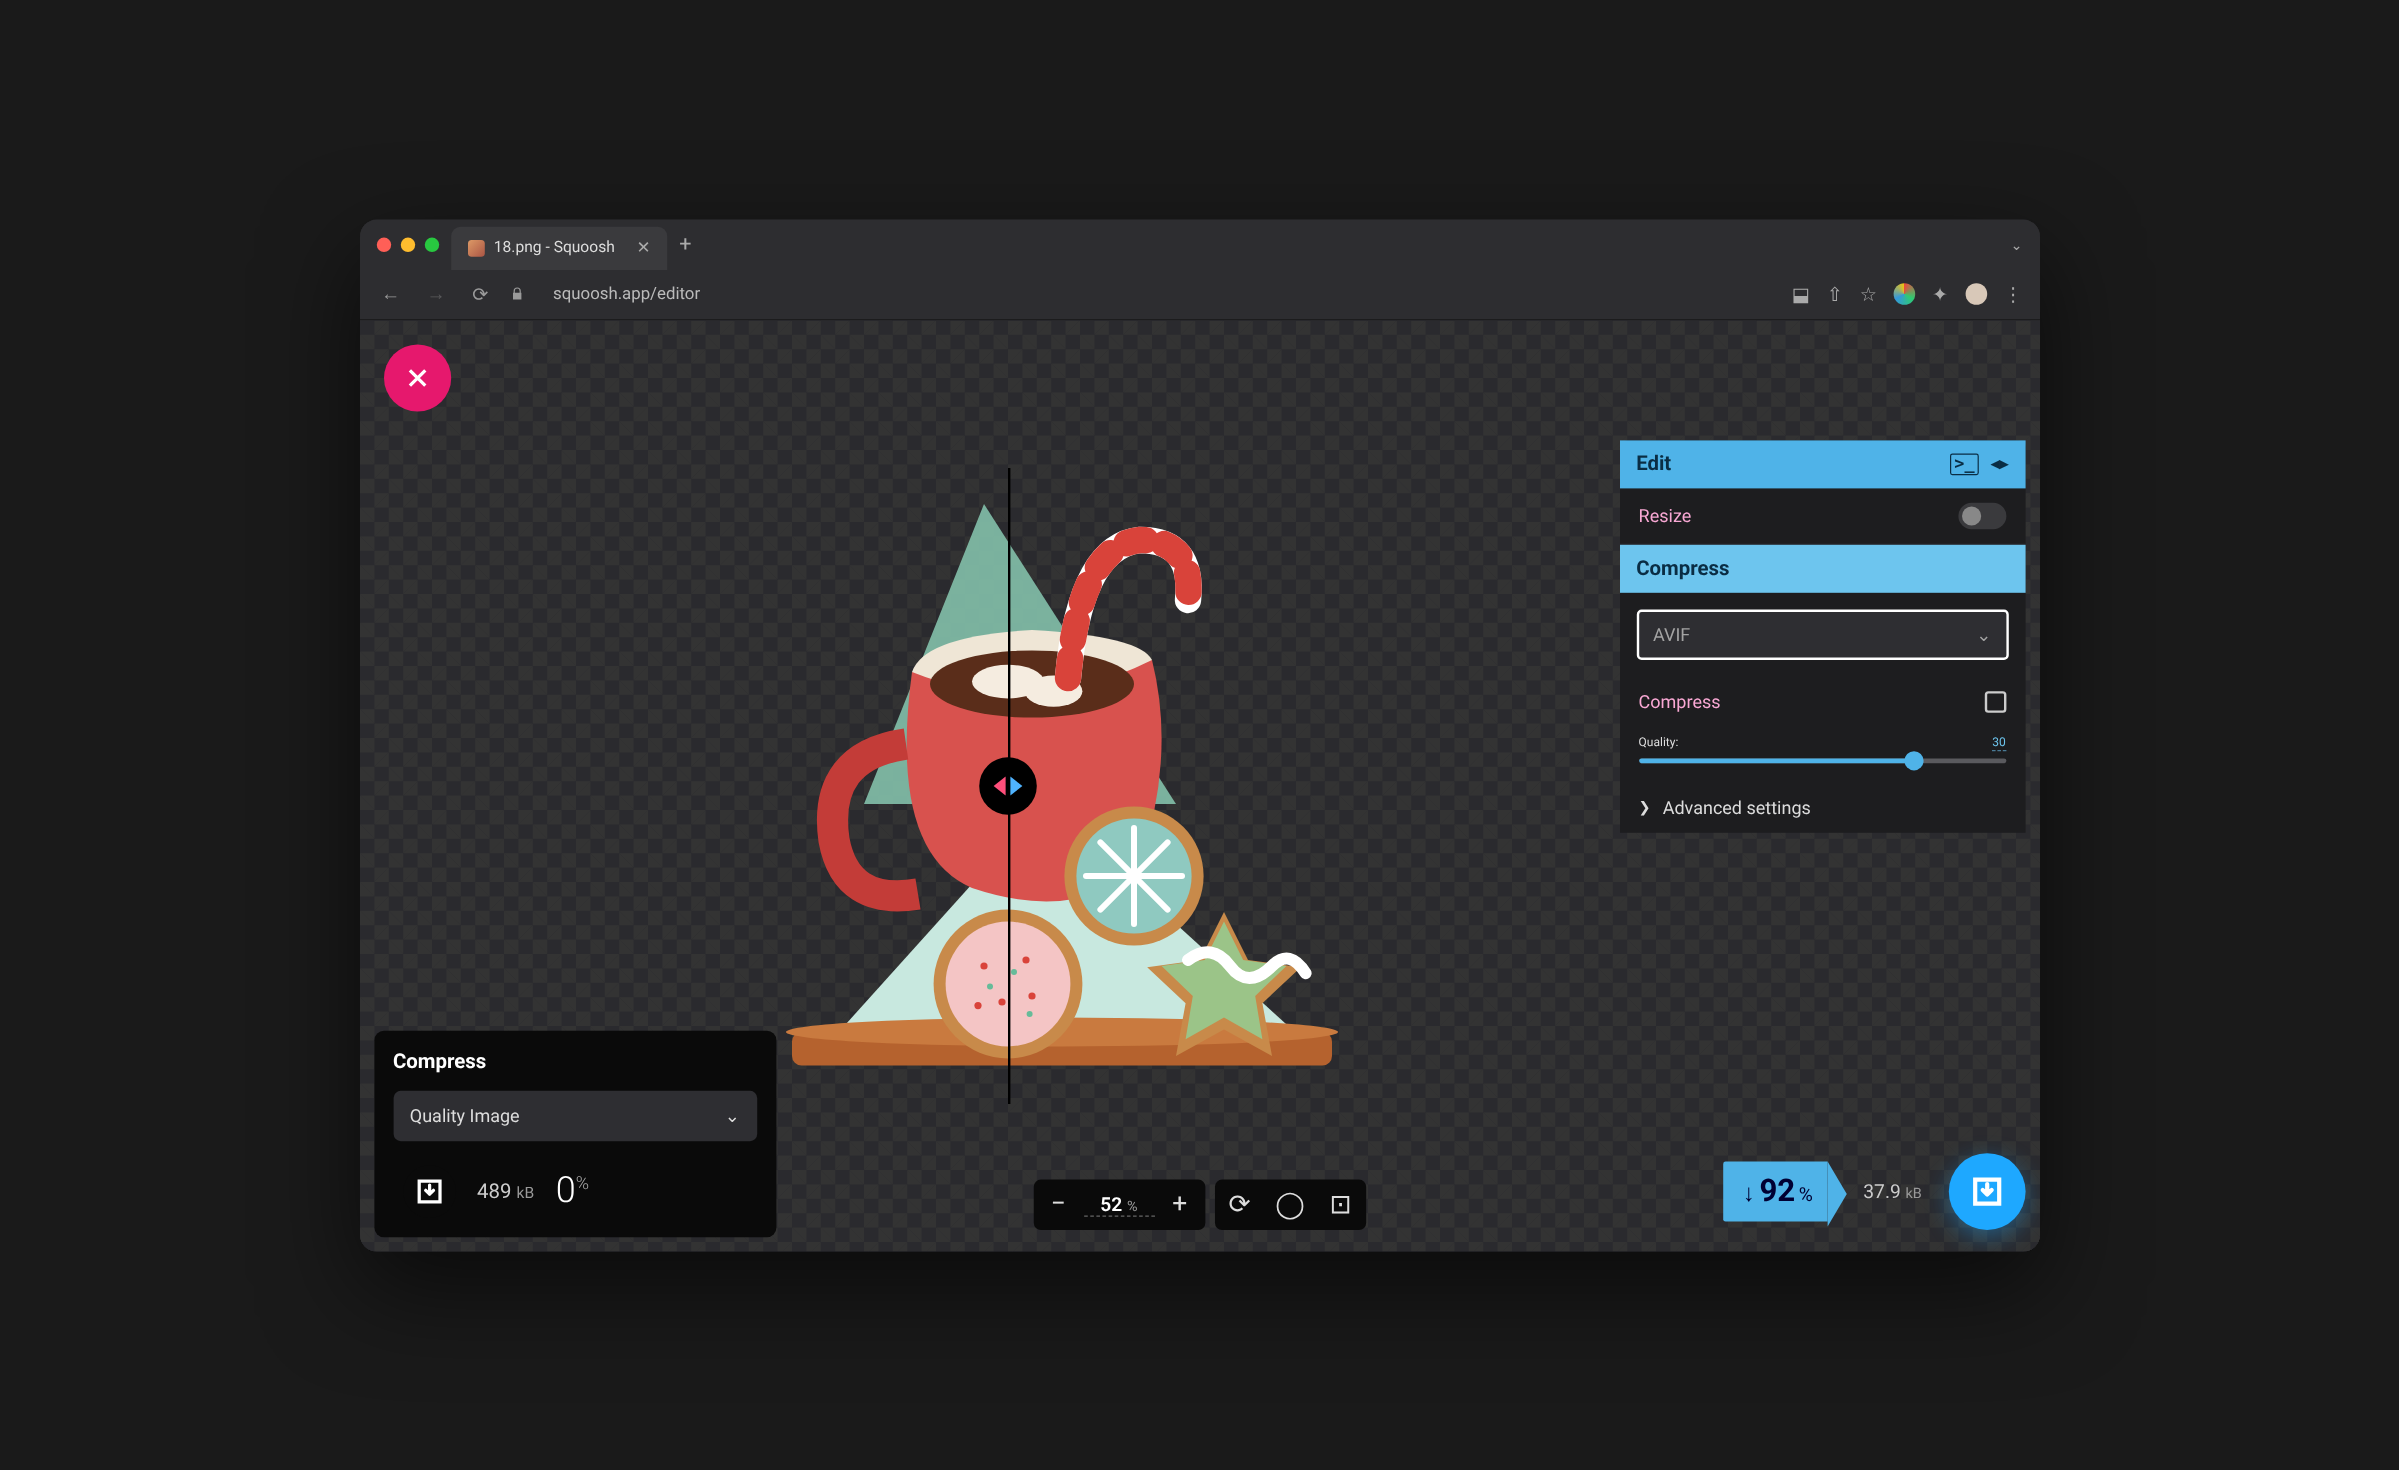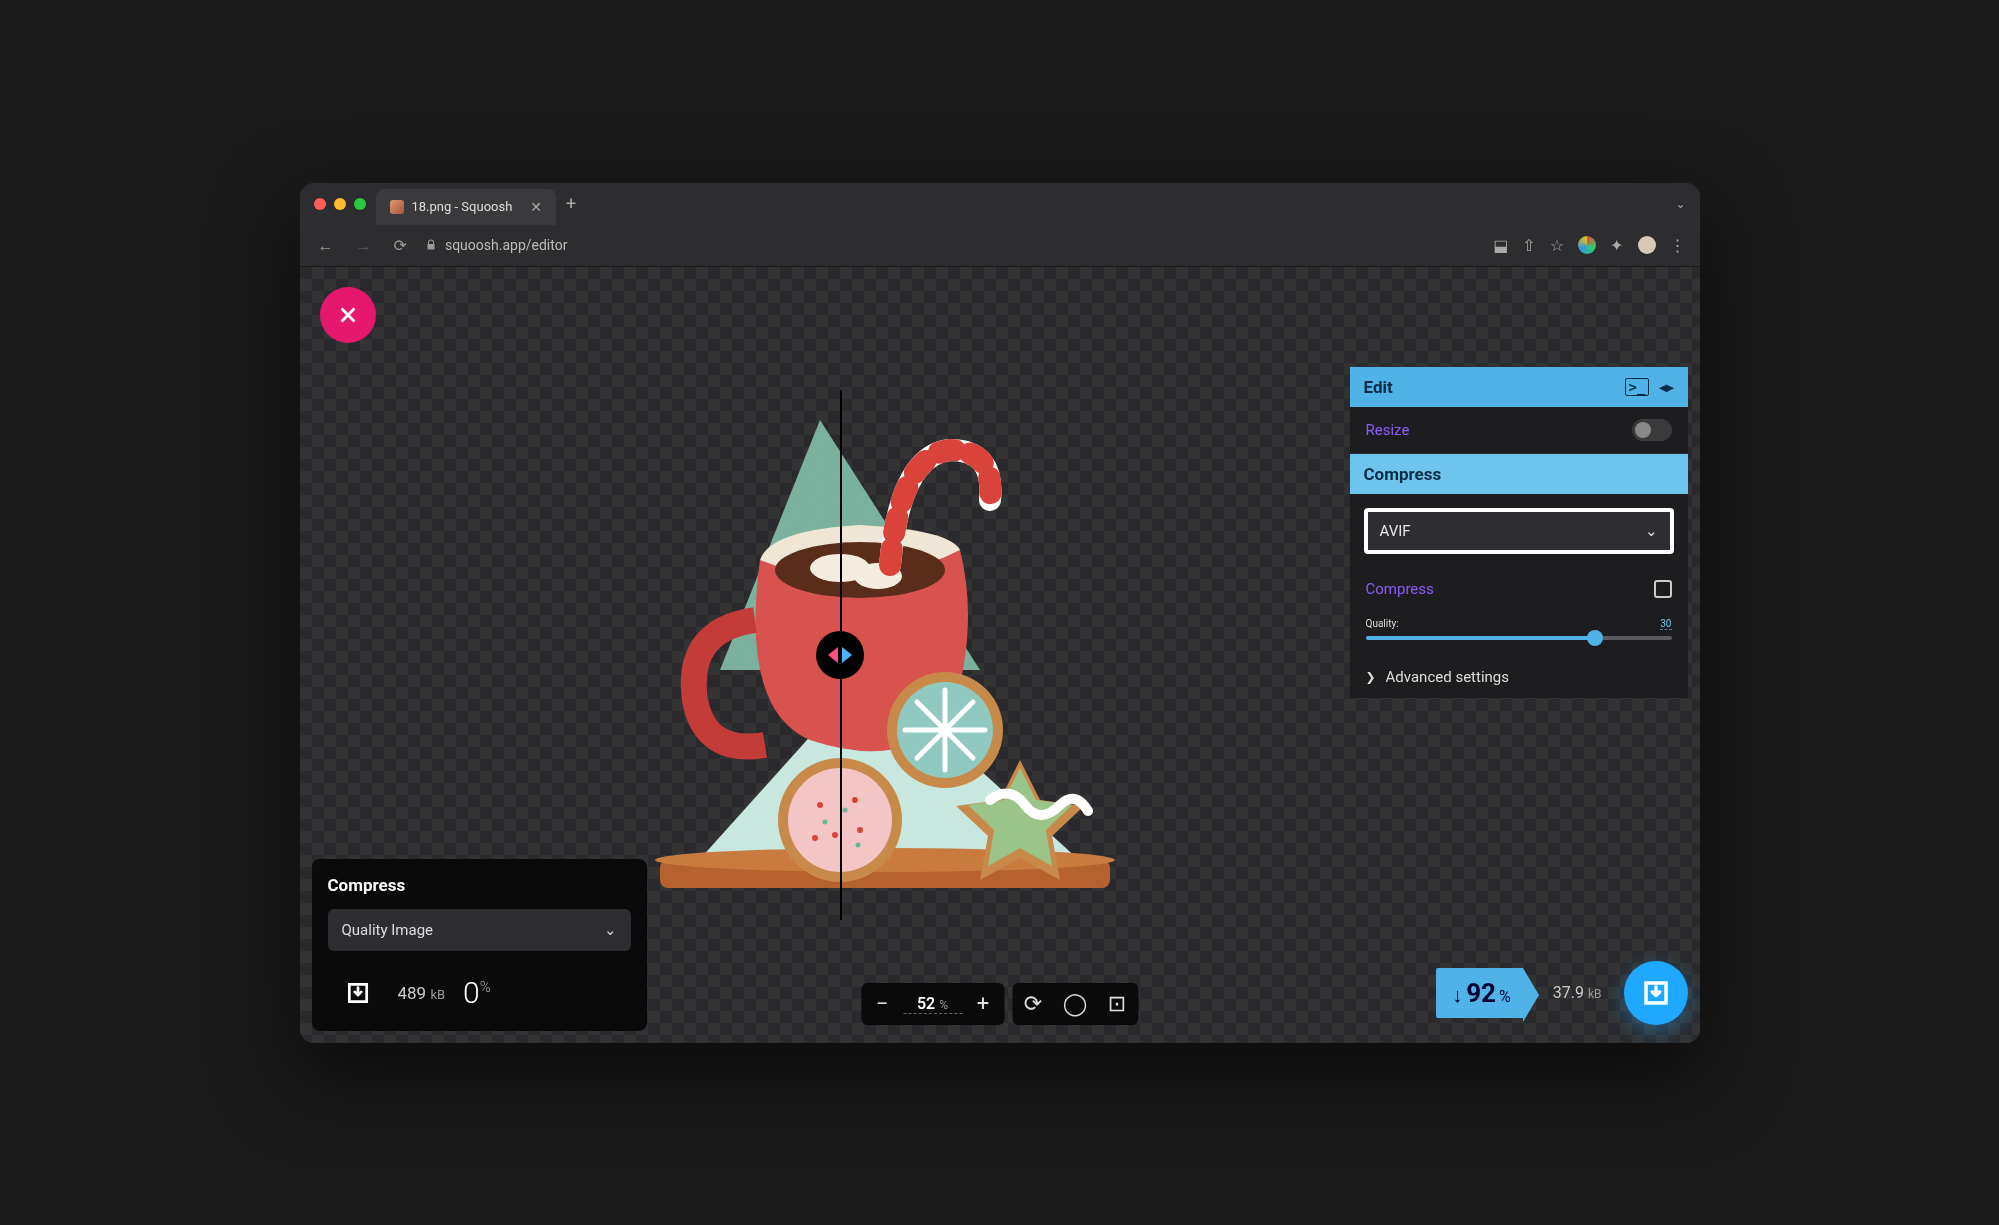--- a/index.html
+++ b/index.html
@@ -26,21 +26,21 @@
 .tab { display: flex; align-items: center; background: #3a3a3d; border-radius: 8px 8px 0 0; padding: 0 14px; height: 36px; margin-top: 6px; gap: 8px; color: #ddd; font-size: 13px; }
 .tab .fav { width: 14px; height: 14px; border-radius: 3px; background: linear-gradient(135deg,#d96,#a54); }
 .tab .close-x { margin-left: 10px; color: #aaa; font-size: 14px; cursor: pointer; }
 .newtab { color: #aaa; font-size: 18px; margin-left: 10px; cursor: pointer; }
 .titlebar .spacer { flex: 1; }
 .chev-down { color: #aaa; font-size: 12px; }
 
 
 .urlbar { height: 42px; background: #2d2d30; display: flex; align-items: center; padding: 0 14px; gap: 14px; border-bottom: 1px solid #1a1a1a; }
 .nav-icon { color: #9a9a9a; font-size: 16px; cursor: pointer; padding: 4px; }
-.url { display: flex; align-items: center; gap: 8px; color: #bbb; font-size: 14px; flex: 1; }
+.url { display: flex; align-items: center; gap: 24px; color: #bbb; font-size: 14px; flex: 1; }
 .lock { width: 12px; height: 14px; }
 .chrome-icons { display: flex; gap: 14px; align-items: center; color: #aaa; }
 .chrome-icons > * { cursor: pointer; font-size: 16px; }
 .ext-icon { width: 18px; height: 18px; border-radius: 50%; }
 
 
 .content { flex: 1; background: #2a2a2e; position: relative; overflow: hidden; }
 .checker { position: absolute; inset: 0;
   background-image:
     linear-gradient(45deg,#333 25%,transparent 25%),
@@ -75,25 +75,25 @@
 .size-txt { color: #ccc; font-size: 17px; }
 .size-txt .unit { font-size: 13px; color: #999; }
 .pct-txt { color: #fff; font-size: 30px; font-weight: 300; }
 .pct-txt .unit { font-size: 15px; color: #aaa; vertical-align: super;}
 
 
 .right-panel { position: absolute; right: 12px; top: 100px; width: 338px; background: #1d1d1f; border-radius: 6px 6px 0 0; z-index: 8; overflow: visible; }
 .section-head { background: #4fb3e8; color: #0a2d44; font-weight: 700; padding: 10px 14px; font-size: 17px; display: flex; align-items: center; justify-content: space-between; }
 .section-head.compress-head { background: #6dc5ee; }
 .head-icons { display: flex; gap: 10px; align-items: center; }
-.row { padding: 12px 16px; color: #8b5cf6; font-size: 15px; display: flex; justify-content: space-between; align-items: center; border-bottom: 1px solid #2a2a2e; }
+.row { padding: 12px 16px; color: #f9a8d4; font-size: 15px; display: flex; justify-content: space-between; align-items: center; border-bottom: 1px solid #2a2a2e; }
 .toggle { width: 40px; height: 22px; background: #3a3a3d; border-radius: 11px; position: relative; cursor: pointer; }
 .toggle::after { content:''; position:absolute; left:3px; top:3px; width:16px; height:16px; border-radius:50%; background:#888; }
 .checkbox { width: 18px; height: 18px; border: 2px solid #ccc; border-radius: 3px; cursor: pointer; }
-.format-select { margin: 14px; border: 4px solid #ffffff; border-radius: 4px; padding: 10px 12px; color: #e5e5e5; display:flex; justify-content:space-between; align-items:center; cursor:pointer; font-size:15px; background:#2e2e32;}
+.format-select { margin: 14px; border: 2px solid #ffffff; border-radius: 4px; padding: 10px 12px; color: #a3a3a3; display:flex; justify-content:space-between; align-items:center; cursor:pointer; font-size:15px; background:#2e2e32;}
 .slider-row { padding: 8px 16px 16px; color: #ddd; font-size: 10px; }
 .slider-row .lbl { display:flex; justify-content:space-between; margin-bottom:6px; }
 .slider-row .val { color: #6dc5ee; border-bottom: 1px dashed #4a7a94; }
 .slider { position: relative; height: 4px; background: #5a5a5e; border-radius: 2px; }
 .slider .fill { position:absolute; left:0; top:0; bottom:0; background:#4fb3e8; border-radius:2px; }
 .slider .thumb { position:absolute; top:50%; transform:translate(-50%,-50%); width:16px; height:16px; border-radius:50%; background:#4fb3e8; cursor:pointer; }
 .adv-row { padding: 12px 16px; color:#ddd; font-size:15px; display:flex; align-items:center; gap:10px; cursor:pointer; }
 .adv-row .chev { font-size: 12px; }
 
 

